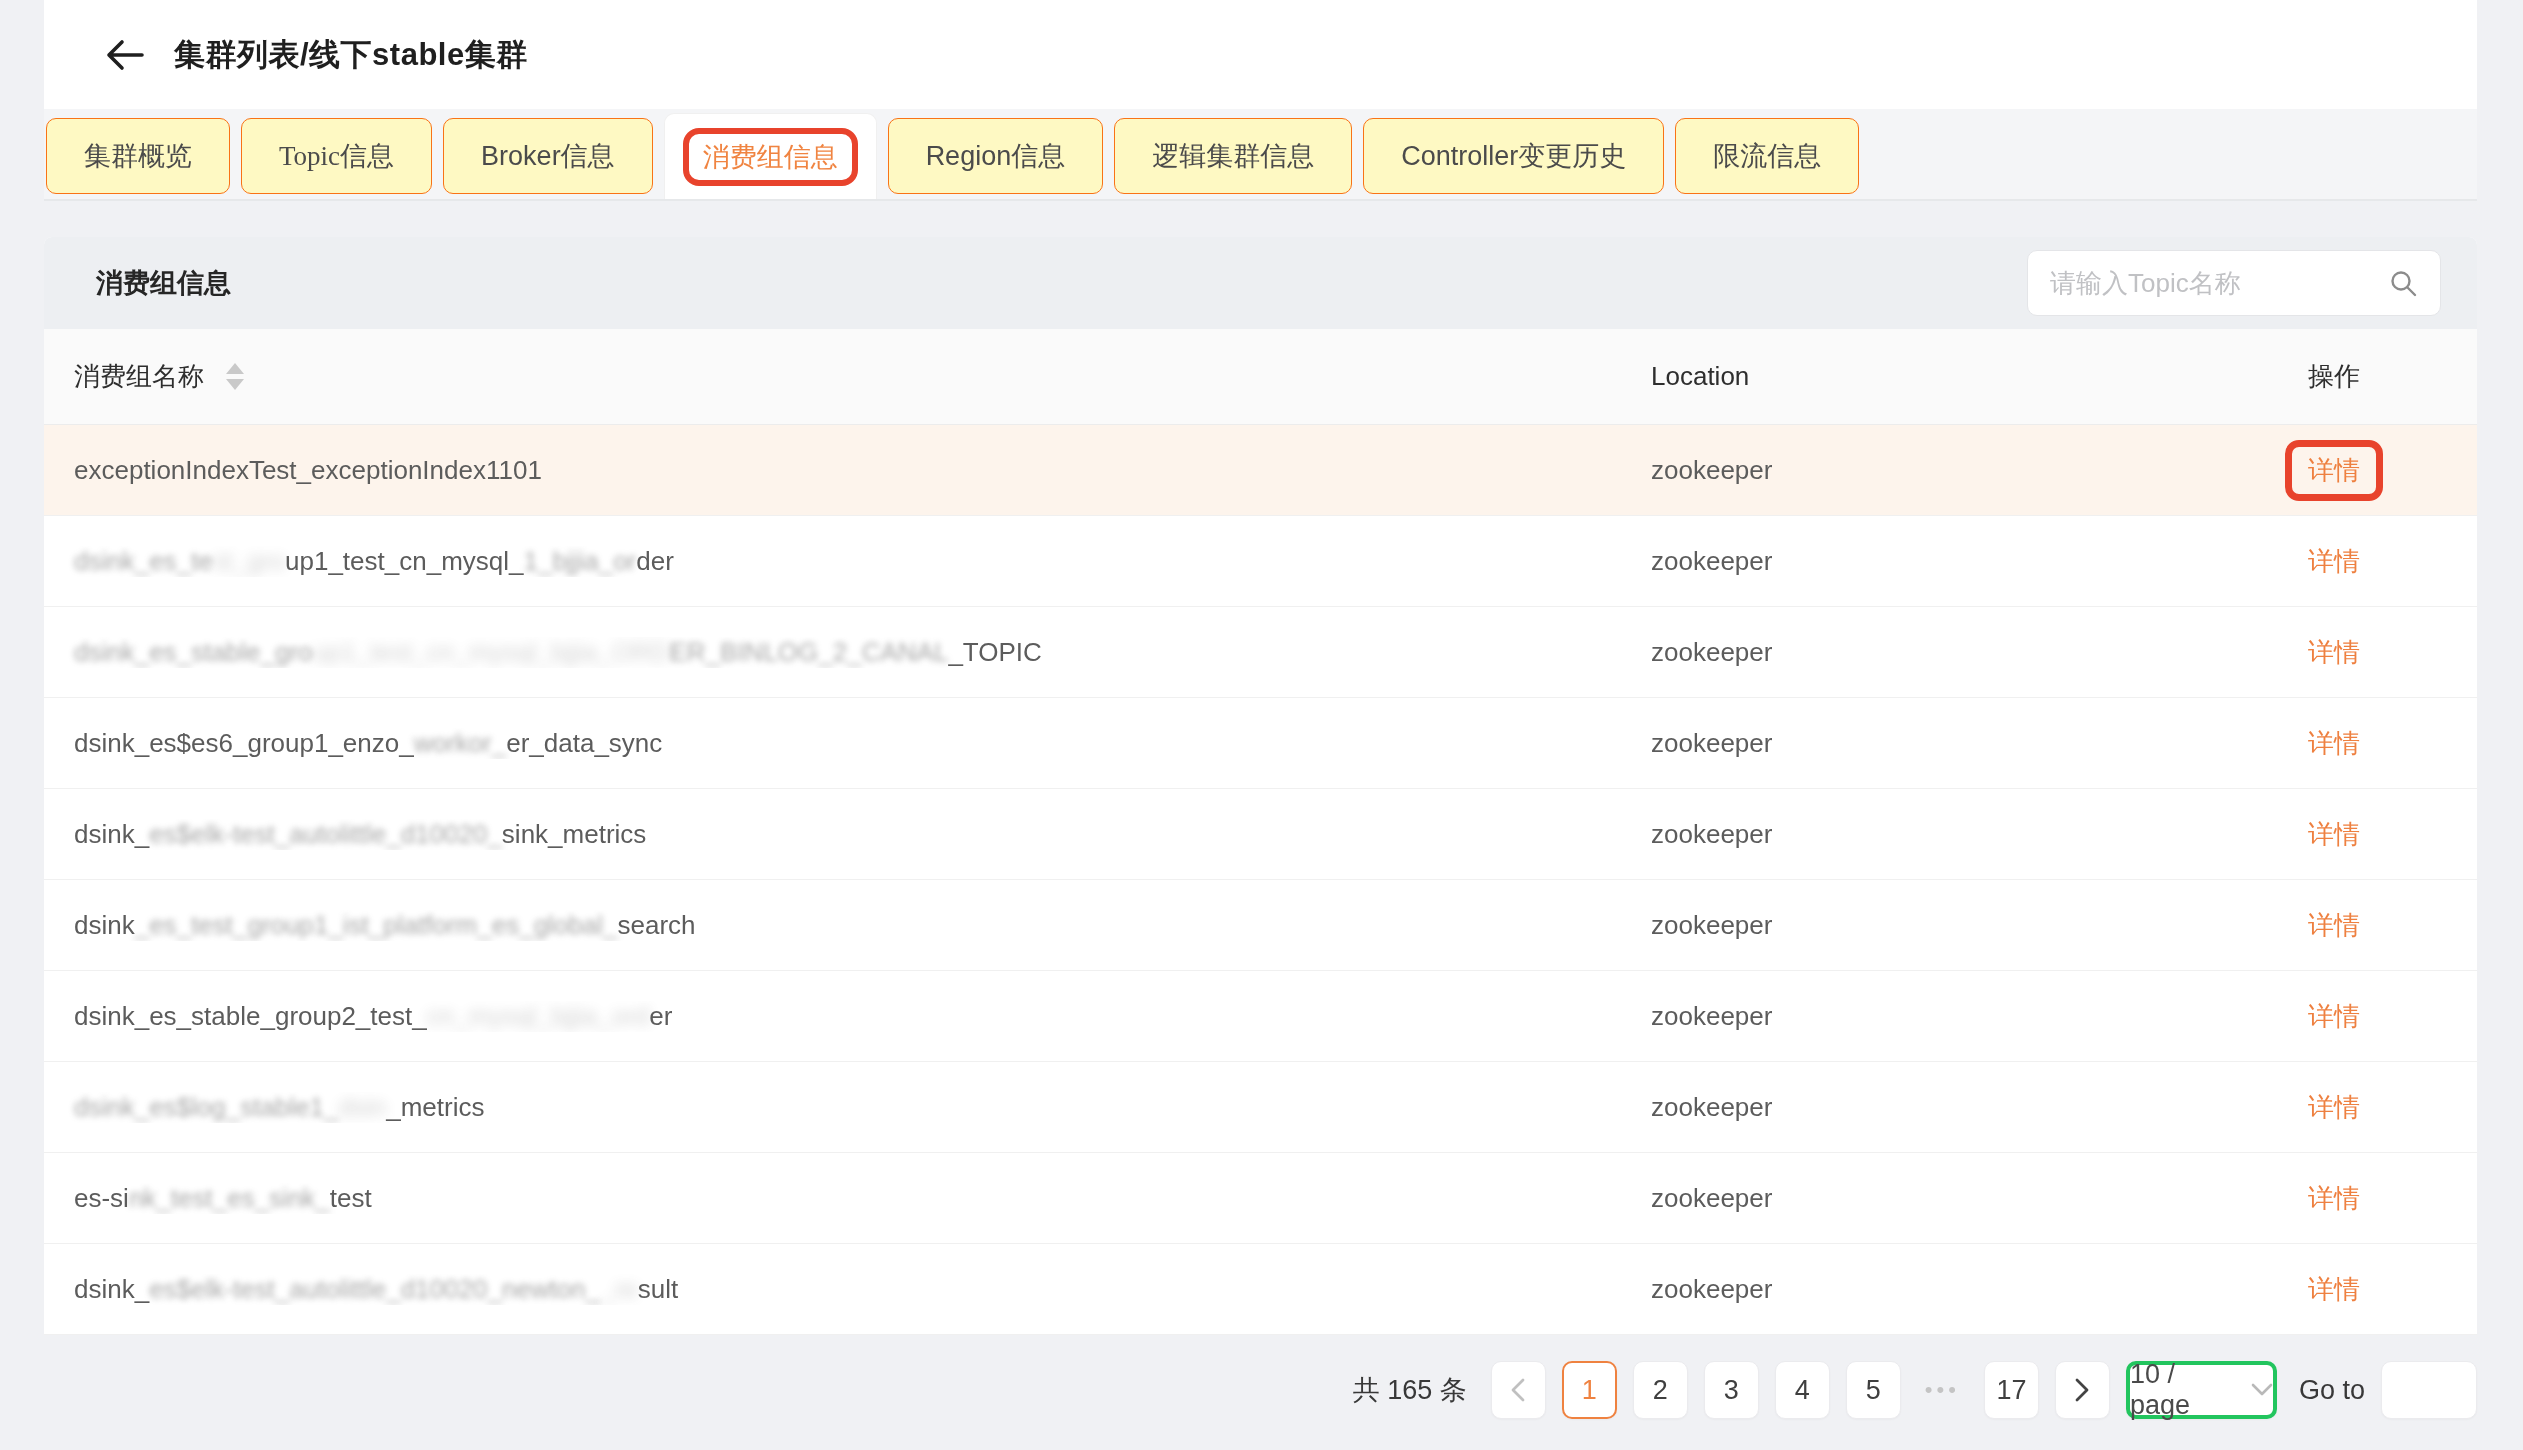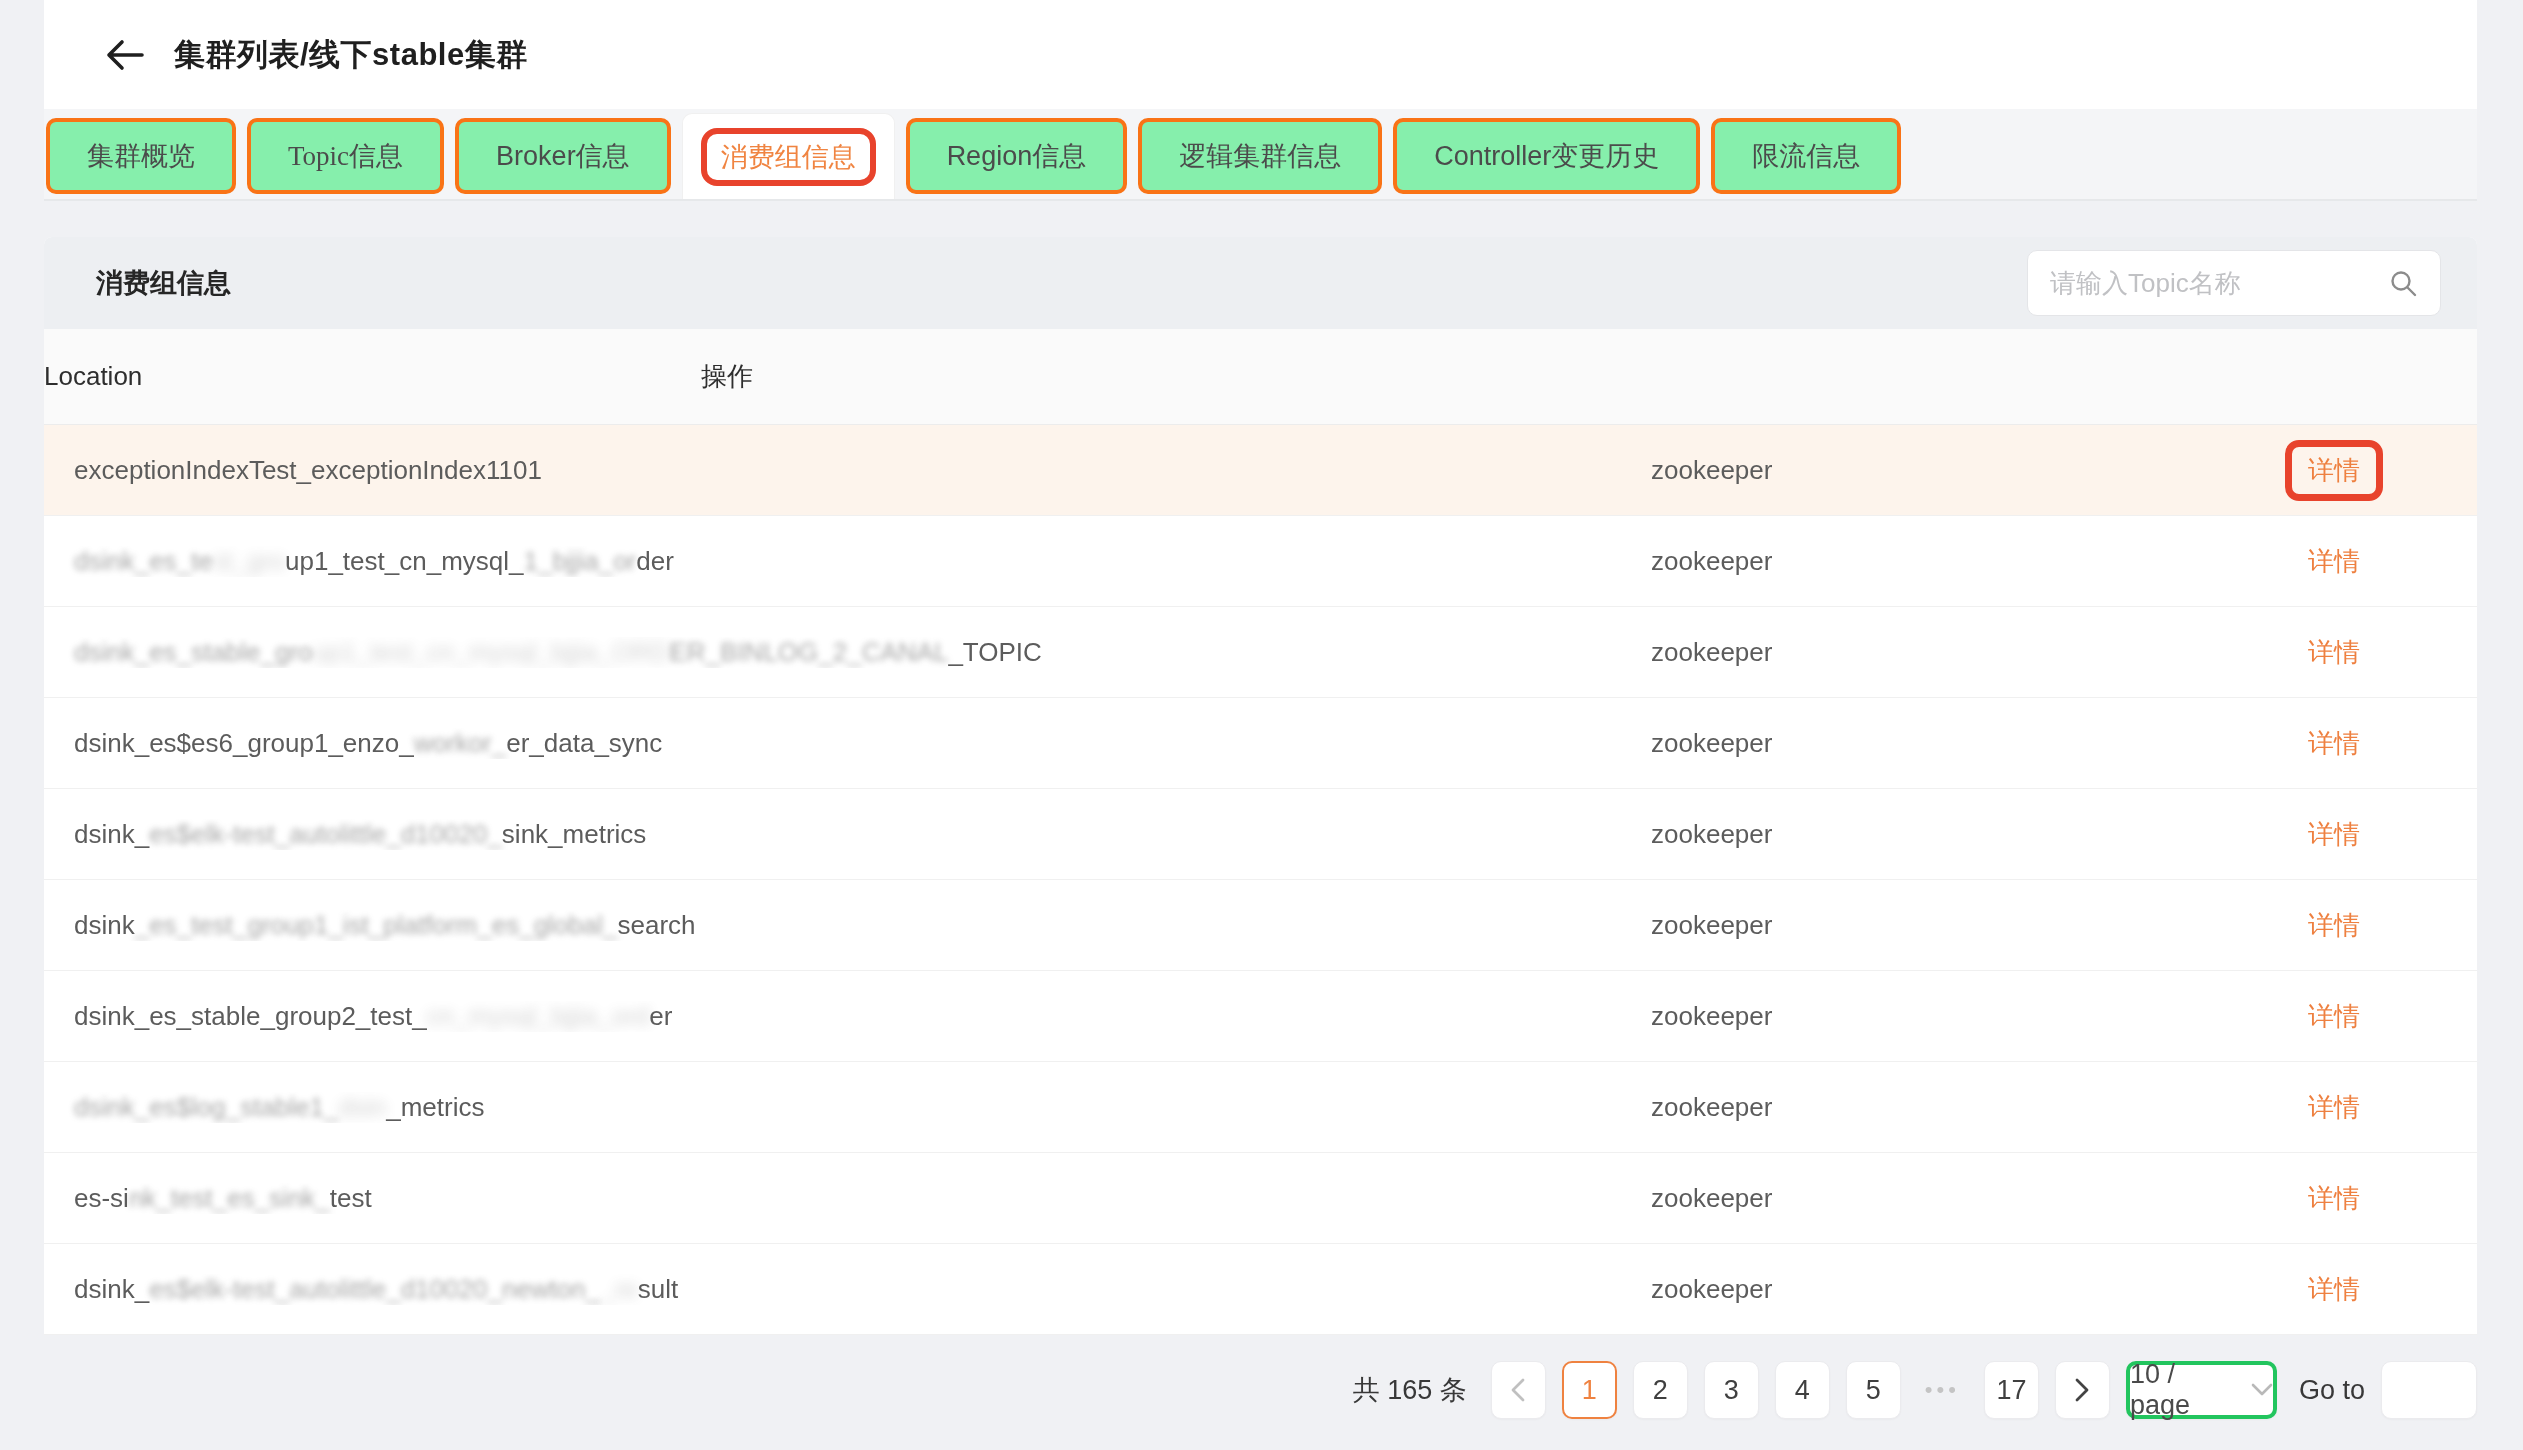--- a/index.html
+++ b/index.html
@@ -29,22 +29,22 @@
   
   .tabs-strip {
     background:#f4f5f7;
     border-bottom:2px solid #e6e8ea;
     height:92px;
     display:flex; align-items:flex-end;
     padding:0 0 0 2px;
     gap:11px;
   }
   .tab {
-    background:#86efac;
-    border:4px solid #f97316;
+    background:#fef9c3;
+    border:1px solid #f97316;
     border-radius:10px;
     height:76px;
     margin-bottom:5px;
     display:flex; align-items:center; justify-content:center;
     padding:0 37px;
     font-size:27px; color:#4b4b4b;
     cursor:pointer;
     white-space:nowrap;
   }
   .tab.active {
@@ -226,20 +226,27 @@
         <span>
           <svg width="30" height="30" viewBox="0 0 30 30">
             <circle cx="13" cy="13" r="8.5" stroke="#8c8c8c" stroke-width="2.4" fill="none"></circle>
             <line x1="19.5" y1="19.5" x2="27" y2="27" stroke="#8c8c8c" stroke-width="2.4" stroke-linecap="round"></line>
           </svg>
         </span>
       </div>
     </div>
 
     <div class="thead">
+      <div class="col-name">
+        <span>消费组名称</span>
+        <span class="sorter">
+          <span class="up"></span>
+          <span class="down"></span>
+        </span>
+      </div>
       <div class="col-location">Location</div>
       <div class="col-action">操作</div>
     </div>
 
     <div id="tbody">
       <div class="trow highlight">
         <div class="col-name">
             <span>exceptionIndexTest_exceptionIndex1101</span>
           </div>
         <div class="col-location">zookeeper</div>

